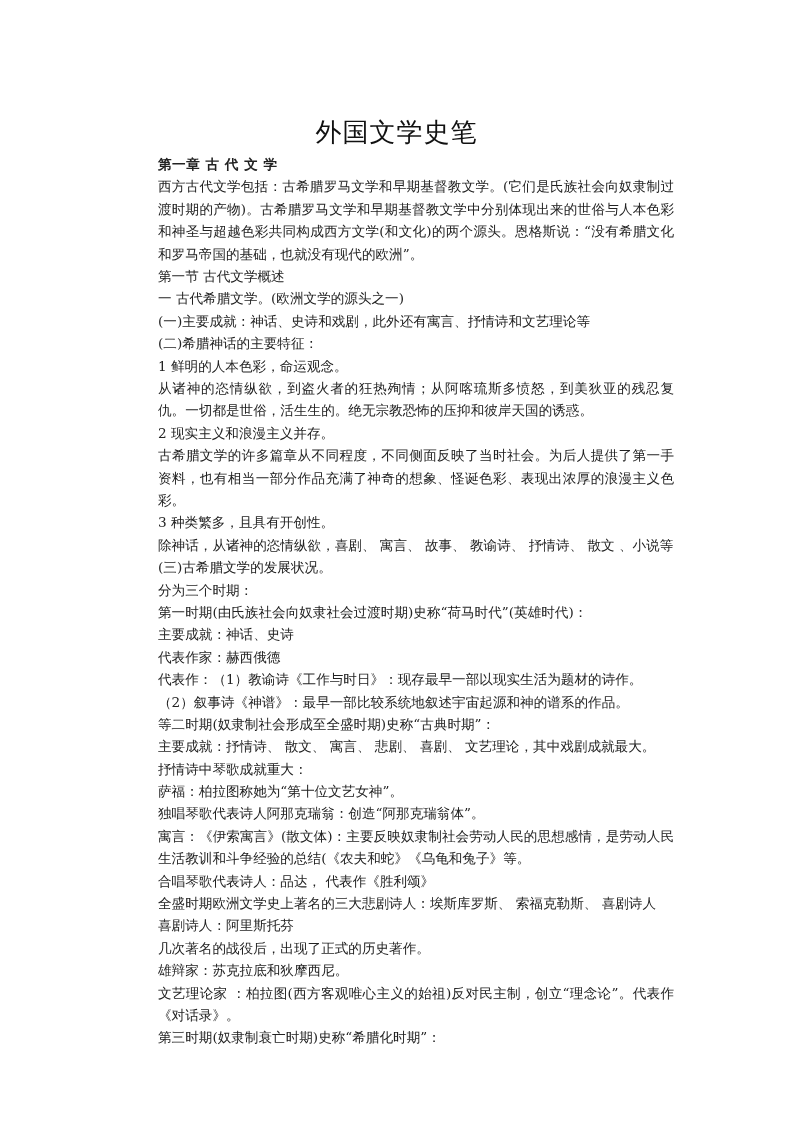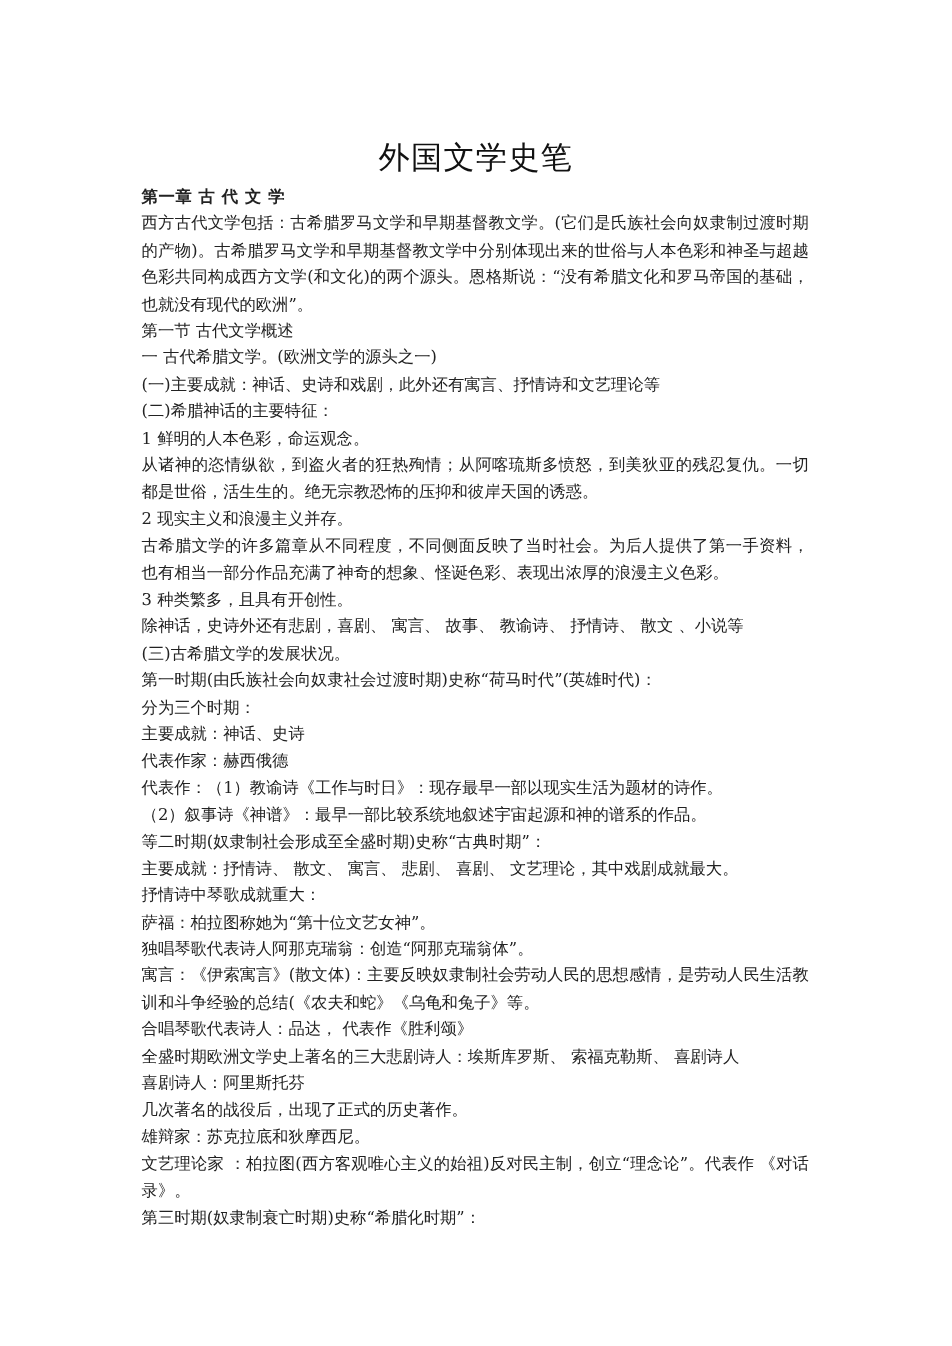--- a/index.html
+++ b/index.html
@@ -11,21 +11,21 @@
   }
   .title {
     position: absolute; top: 117px; left: 0; width: 793px; text-align: center;
     font-family: "DejaVu Sans", "Liberation Sans", sans-serif;
     font-size: 26px; line-height: 30px; color: #111; letter-spacing: 1px;
   }
   .body {
     position: absolute; left: 118px; top: 153px; width: 556px;
     font-size: 13.6px; line-height: 22.4px; color: #222;
   }
-  .line { white-space: nowrap; overflow: visible; height: 22.4px; }
+  .line { white-space: nowrap; overflow: visible; height: 22.4px; margin-left: 40px; }
   .line.wrap { white-space: normal; height: auto; text-align: justify; }
   .chapter {
     font-family: "DejaVu Sans", "Liberation Sans", sans-serif;
     font-weight: bold; font-size: 13.6px; letter-spacing: 0.5px;
   }
 </style>
 </head>
 <body>
 
 <div class="page">
@@ -36,24 +36,24 @@
     <div class="line wrap">西方古代文学包括：古希腊罗马文学和早期基督教文学。(它们是氏族社会向奴隶制过渡时期的产物)。古希腊罗马文学和早期基督教文学中分别体现出来的世俗与人本色彩和神圣与超越色彩共同构成西方文学(和文化)的两个源头。恩格斯说：“没有希腊文化和罗马帝国的基础，也就没有现代的欧洲”。</div>
     <div class="line">第一节 古代文学概述</div>
     <div class="line">一 古代希腊文学。(欧洲文学的源头之一)</div>
     <div class="line">(一)主要成就：神话、史诗和戏剧，此外还有寓言、抒情诗和文艺理论等</div>
     <div class="line">(二)希腊神话的主要特征：</div>
     <div class="line">1 鲜明的人本色彩，命运观念。</div>
     <div class="line wrap">从诸神的恣情纵欲，到盗火者的狂热殉情；从阿喀琉斯多愤怒，到美狄亚的残忍复仇。一切都是世俗，活生生的。绝无宗教恐怖的压抑和彼岸天国的诱惑。</div>
     <div class="line">2 现实主义和浪漫主义并存。</div>
     <div class="line wrap">古希腊文学的许多篇章从不同程度，不同侧面反映了当时社会。为后人提供了第一手资料，也有相当一部分作品充满了神奇的想象、怪诞色彩、表现出浓厚的浪漫主义色彩。</div>
     <div class="line">3 种类繁多，且具有开创性。</div>
-    <div class="line">除神话，史诗外还有悲剧，喜剧、 寓言、 故事、 教谕诗、 抒情诗、 散文 、小说等</div>
+    <div class="line">除神话，从诸神的恣情纵欲，喜剧、 寓言、 故事、 教谕诗、 抒情诗、 散文 、小说等</div>
     <div class="line">(三)古希腊文学的发展状况。</div>
+    <div class="line">分为三个时期：</div>
     <div class="line">第一时期(由氏族社会向奴隶社会过渡时期)史称“荷马时代”(英雄时代)：</div>
-    <div class="line">分为三个时期：</div>
     <div class="line">主要成就：神话、史诗</div>
     <div class="line">代表作家：赫西俄德</div>
     <div class="line">代表作：（1）教谕诗《工作与时日》：现存最早一部以现实生活为题材的诗作。</div>
     <div class="line">（2）叙事诗《神谱》：最早一部比较系统地叙述宇宙起源和神的谱系的作品。</div>
     <div class="line">等二时期(奴隶制社会形成至全盛时期)史称“古典时期”：</div>
     <div class="line">主要成就：抒情诗、 散文、 寓言、 悲剧、 喜剧、 文艺理论，其中戏剧成就最大。</div>
     <div class="line">抒情诗中琴歌成就重大：</div>
     <div class="line">萨福：柏拉图称她为“第十位文艺女神”。</div>
     <div class="line">独唱琴歌代表诗人阿那克瑞翁：创造“阿那克瑞翁体”。</div>
     <div class="line wrap">寓言：《伊索寓言》(散文体)：主要反映奴隶制社会劳动人民的思想感情，是劳动人民生活教训和斗争经验的总结(《农夫和蛇》《乌龟和兔子》等。</div>

